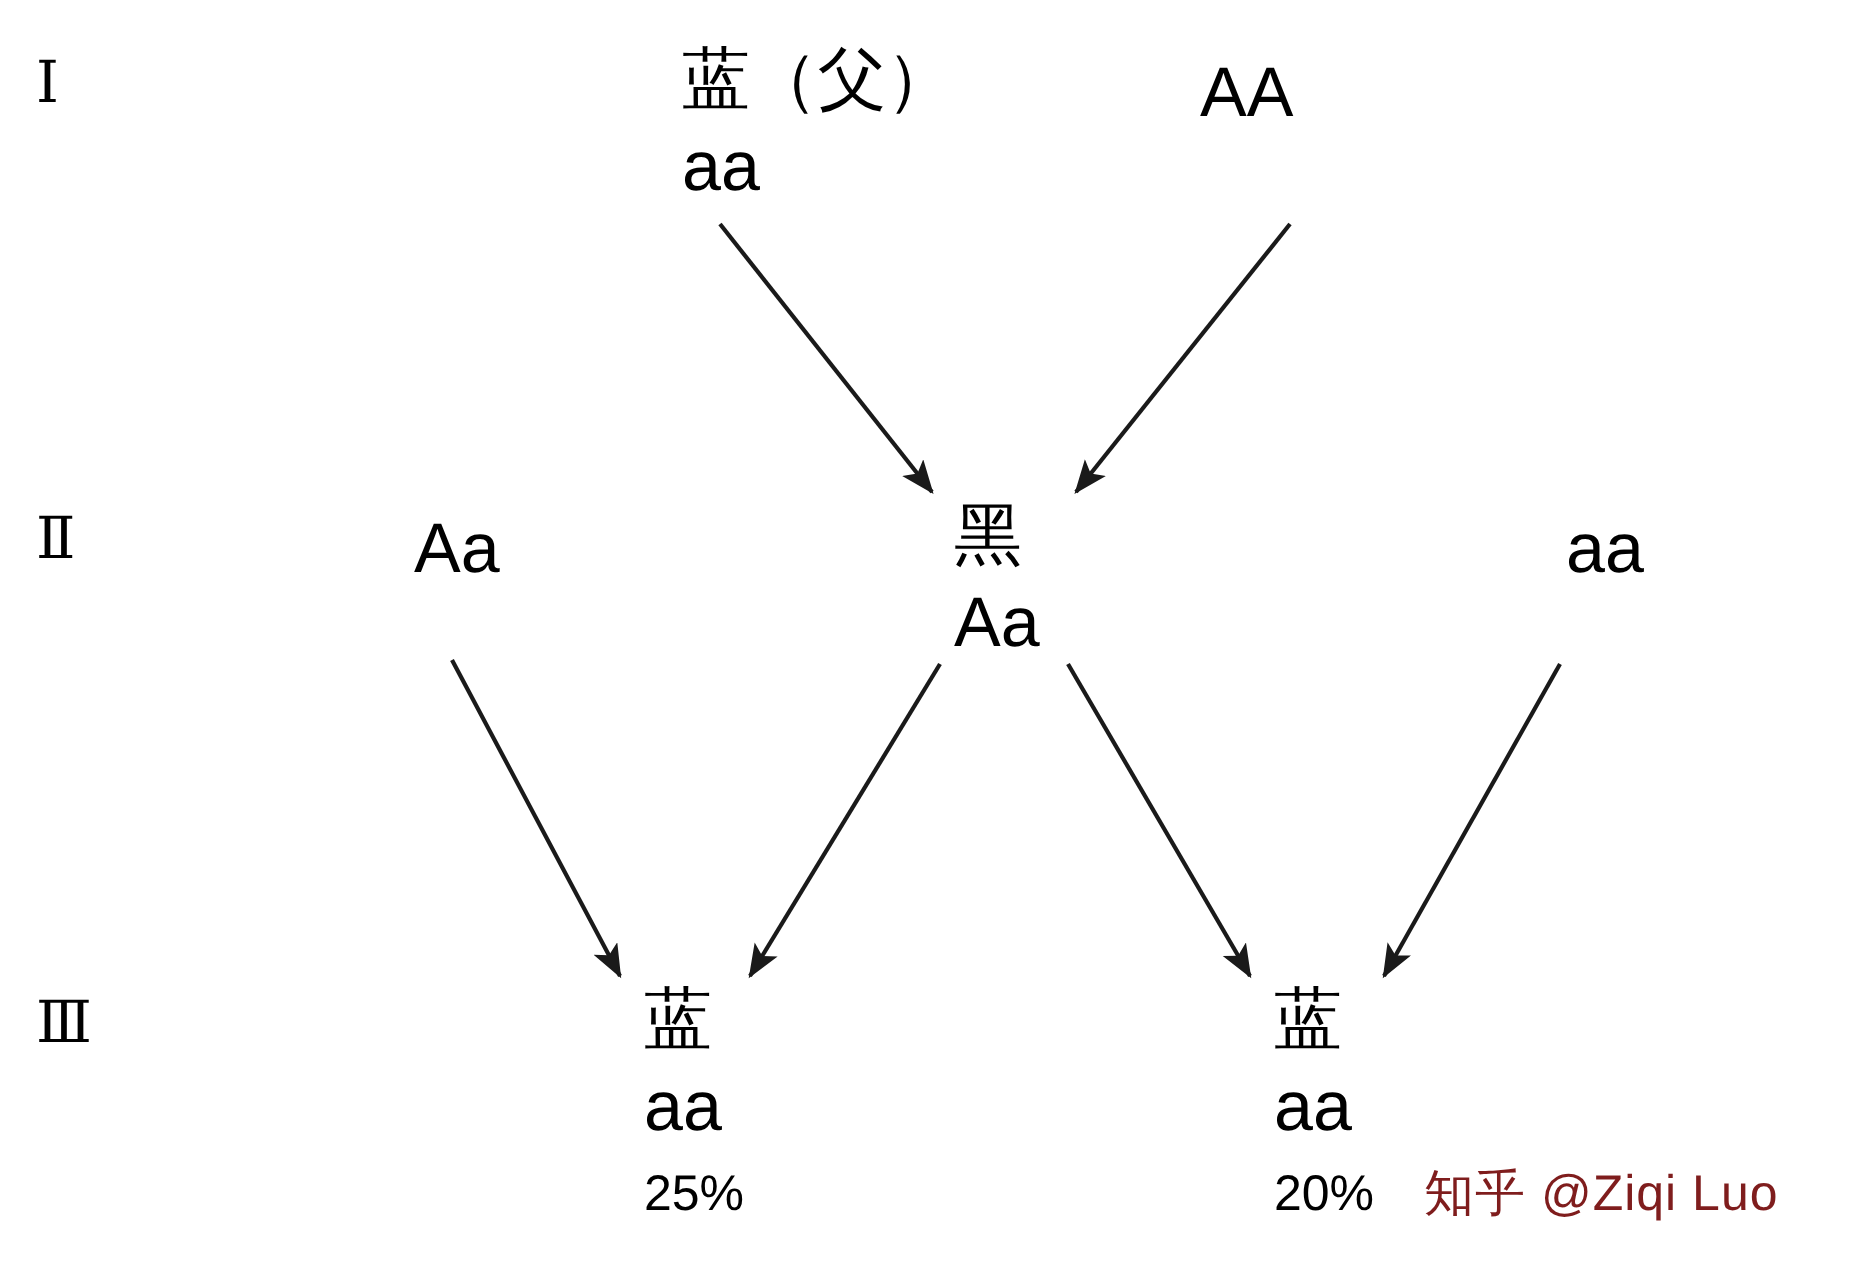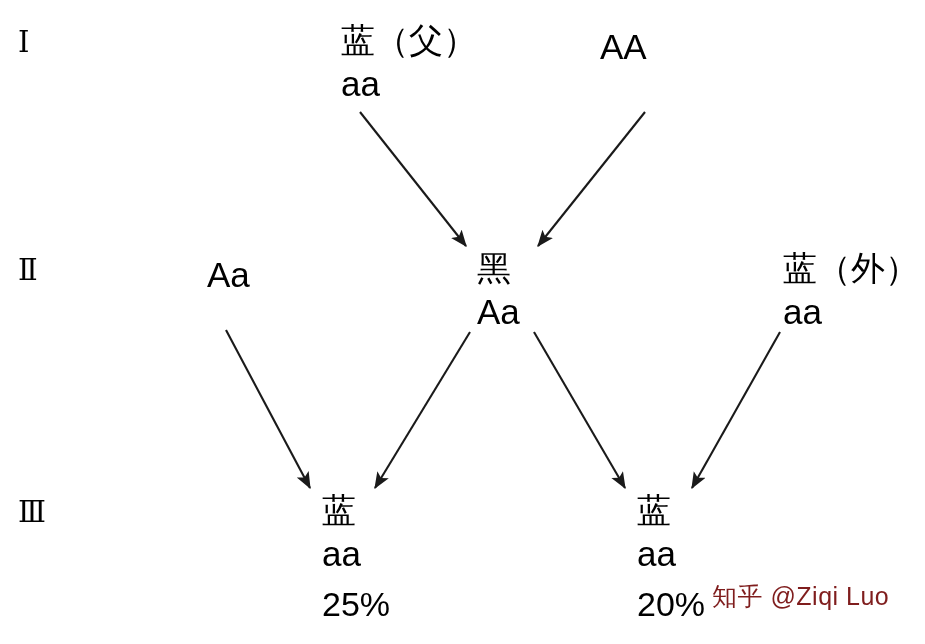--- a/index.html
+++ b/index.html
@@ -48,21 +48,21 @@
     display: block;
   }
   .node .geno {
     font-family: "Liberation Sans", "DejaVu Sans", sans-serif;
     font-size: 35px;
     line-height: 1.4;
     display: block;
   }
   .node .pct {
     font-family: "Liberation Sans", "DejaVu Sans", sans-serif;
-    font-size: 34px;
+    font-size: 25px;
     line-height: 1.55;
     display: block;
   }
   
   #gen-1 { left: 18px; top: 28px; }
   #gen-2 { left: 18px; top: 256px; }
   #gen-3 { left: 18px; top: 498px; }
 
   
   #node-father { left: 341px; top: 22px; }
@@ -126,21 +126,20 @@
   <div class="node" id="node-gm-left">
     <span class="geno">Aa</span>
   </div>
 
   <div class="node center-node" id="node-center">
     <span class="pheno">黑</span>
     <span class="geno">Aa</span>
   </div>
 
   <div class="node" id="node-gm-right">
-    <span class="pheno">蓝（外）</span>
     <span class="geno">aa</span>
   </div>
 
   <div class="node" id="node-child-left">
     <span class="pheno">蓝</span>
     <span class="geno">aa</span>
     <span class="pct">25%</span>
   </div>
 
   <div class="node" id="node-child-right">

